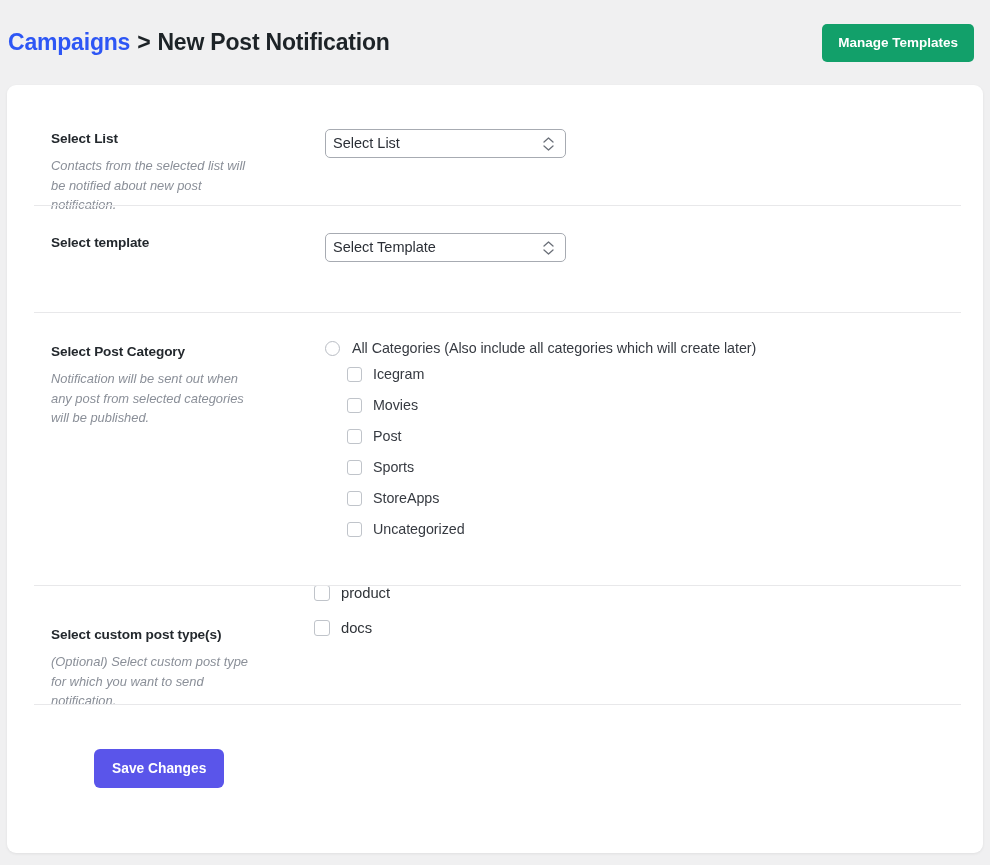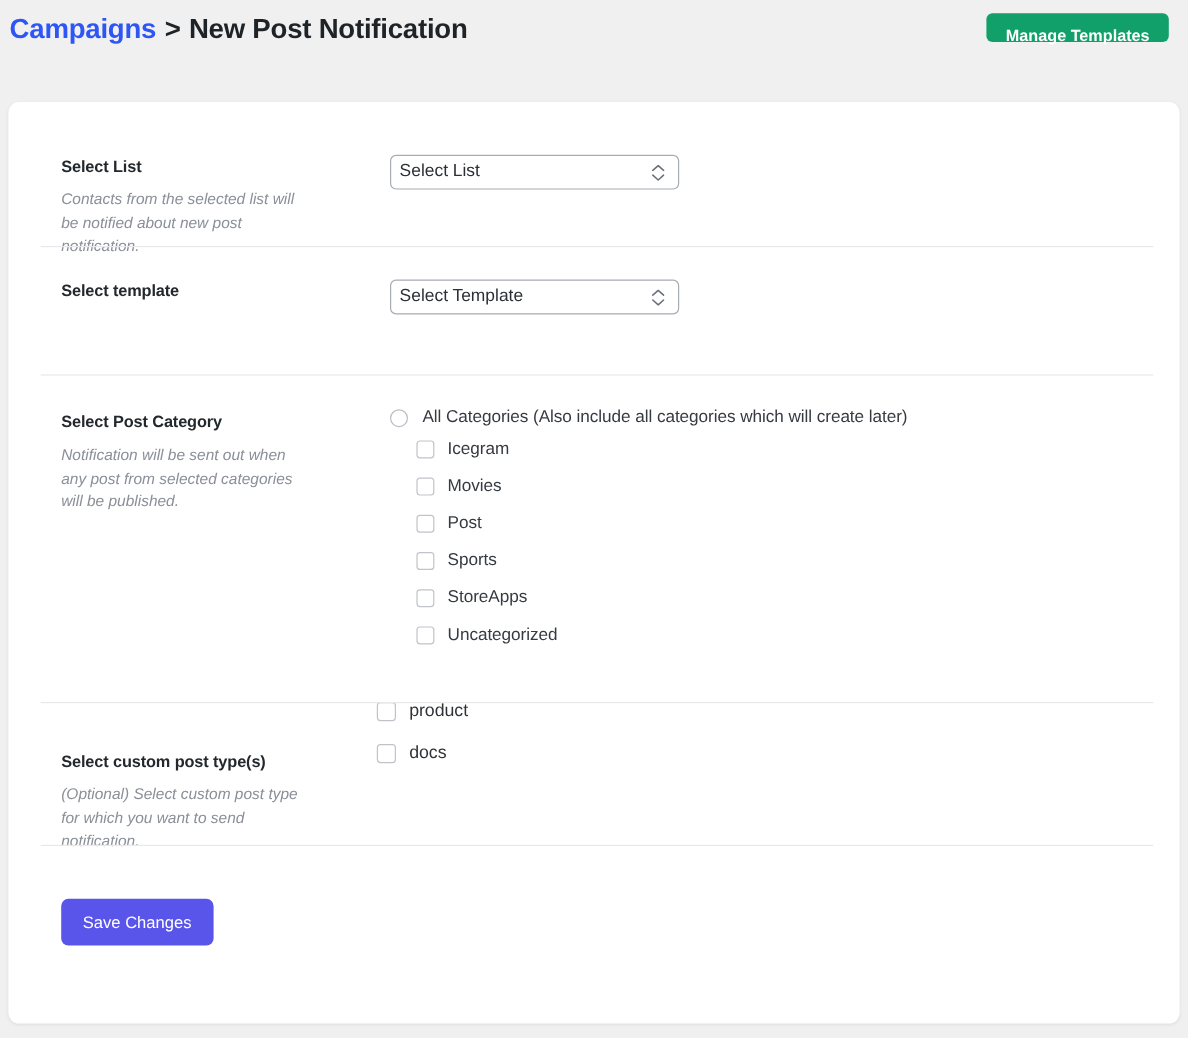--- a/index.html
+++ b/index.html
@@ -14,22 +14,23 @@
     background: #f0f0f1;
     font-family: "Liberation Sans", sans-serif;
     color: #23282d;
     overflow: hidden;
   }
 
   
   .page-header {
     position: relative;
     height: 85px;
-    padding: 11px 16px 0 7px;
-    display: flex;
+    padding: 0 16px 0 7px;
+    display: flex;
+    align-items: center;
     justify-content: space-between;
   }
   .breadcrumb {
     font-size: 23px;
     font-weight: bold;
     letter-spacing: -0.2px;
     white-space: nowrap;
     display: flex;
     align-items: baseline;
     gap: 0;
@@ -50,21 +51,21 @@
 
   .btn-manage {
     background: #12a06a;
     color: #ffffff;
     border: none;
     border-radius: 5px;
     font-family: "Liberation Sans", sans-serif;
     font-size: 13.5px;
     font-weight: bold;
     padding: 0 16px;
-    height: 24px;
+    height: 38px;
     line-height: 38px;
     cursor: pointer;
     white-space: nowrap;
     margin-right: 0px;
   }
 
   
   .card {
     position: relative;
     margin: 0 7px 0 7px;
@@ -242,24 +243,25 @@
   }
 
   
   .btn-save {
     background: #5a55ea;
     color: #ffffff;
     border: none;
     border-radius: 6px;
     font-family: "Liberation Sans", sans-serif;
     font-size: 13.8px;
-    font-weight: normal;
+    font-weight: bold;
     height: 39px;
     padding: 0 18px;
     cursor: pointer;
+    margin-left: 43px;
   }
 </style>
 </head>
 <body>
 
 <div class="page-header">
   <div class="breadcrumb">
     <a class="crumb-link" href="#">Campaigns</a>
     <span class="crumb-sep">&gt;</span>
     <span class="crumb-current">New Post Notification</span>

